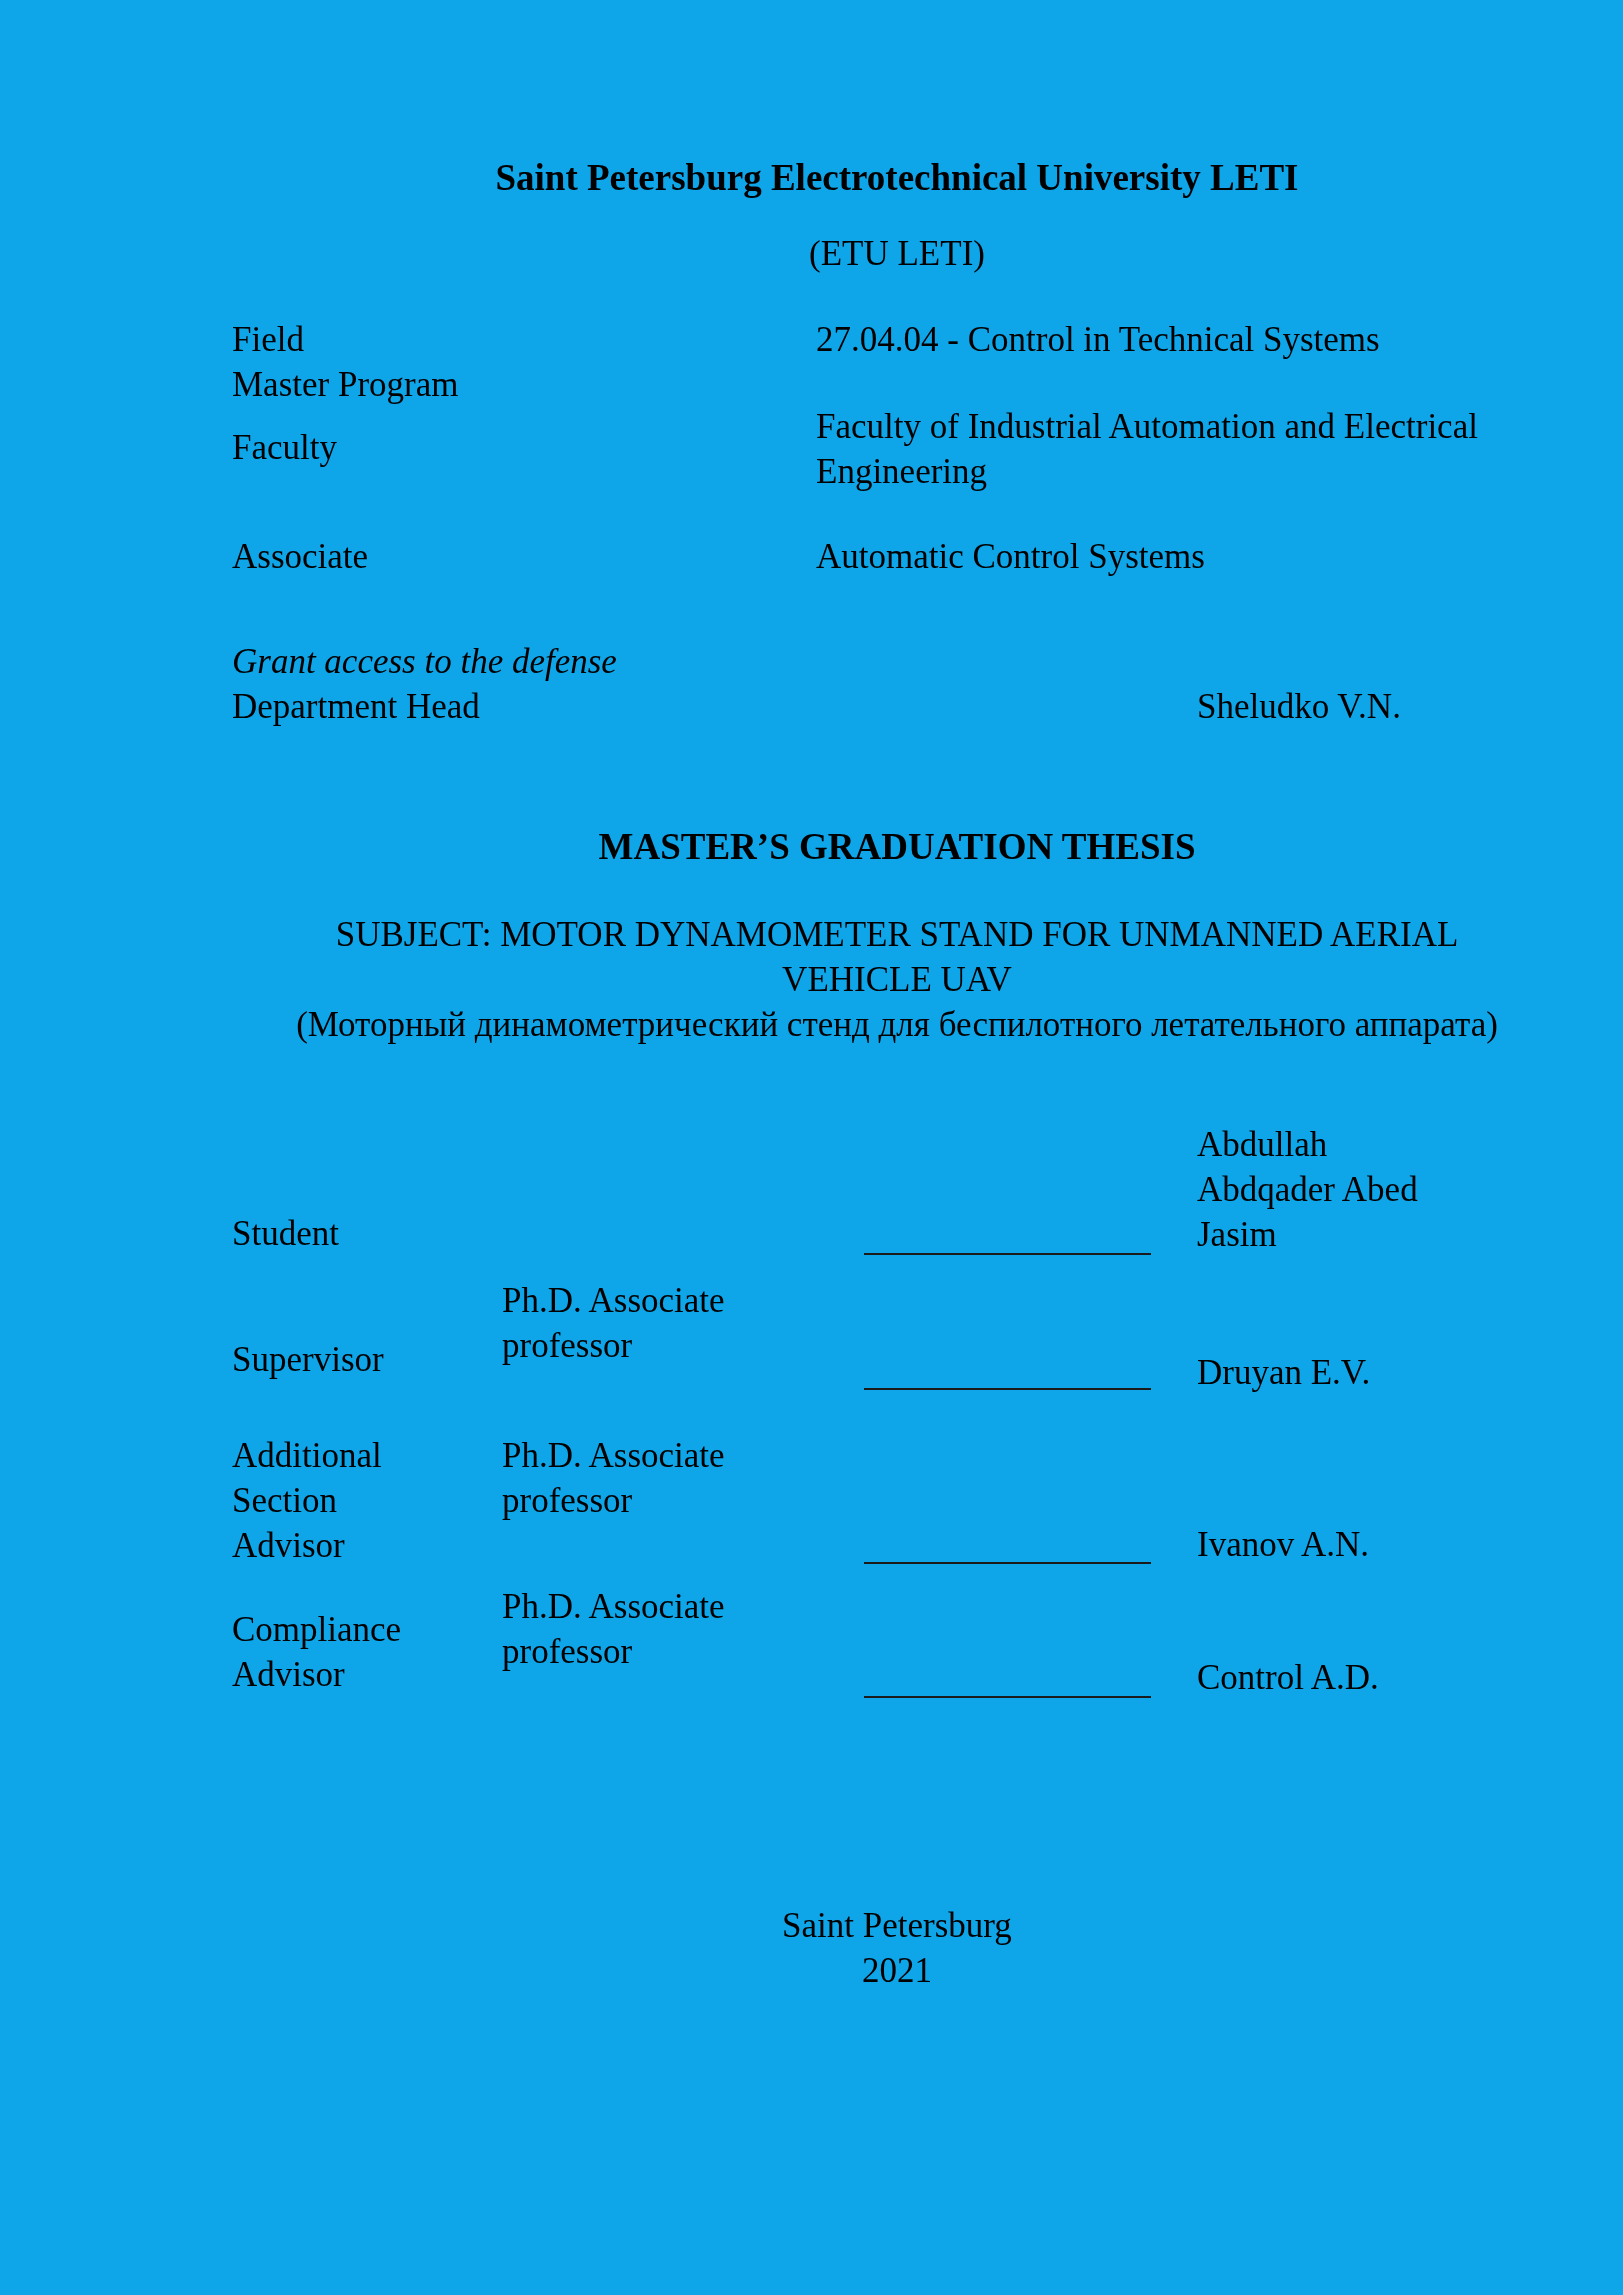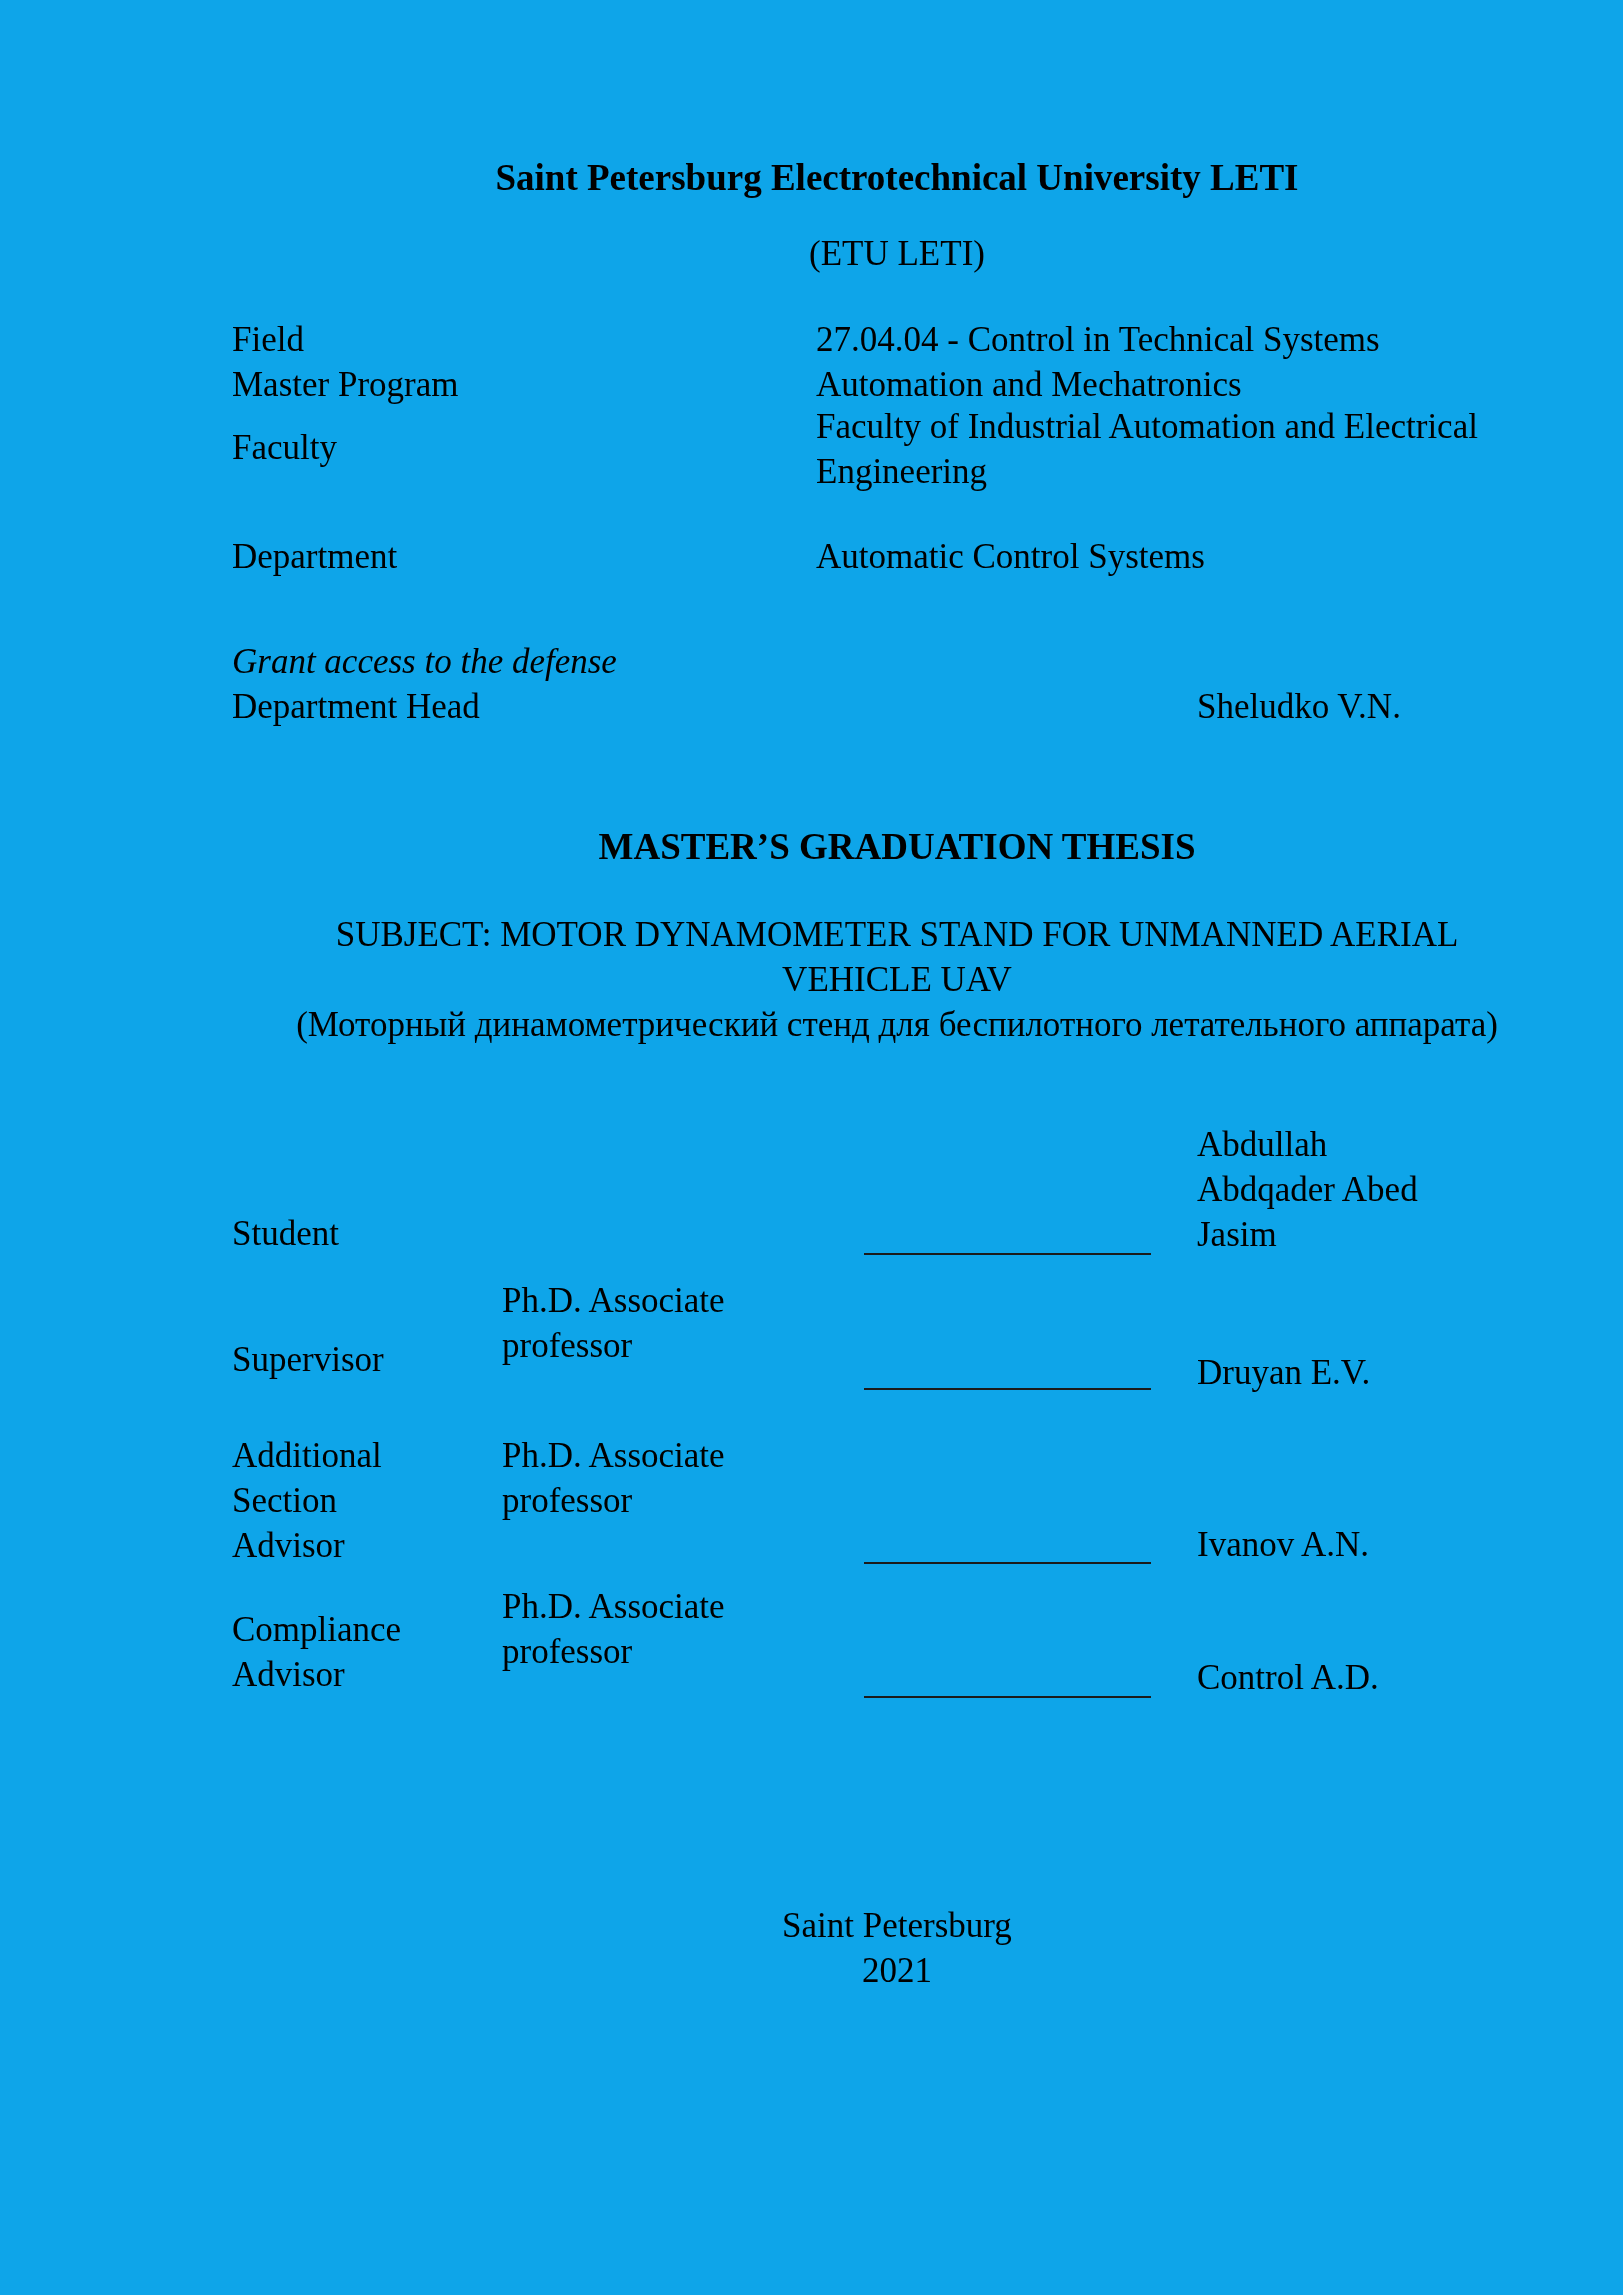--- a/index.html
+++ b/index.html
@@ -39,27 +39,26 @@
 
 <div class="page">
 
   <div class="t center bold" style="top:155px;">Saint Petersburg Electrotechnical University LETI</div>
   <div class="t center" style="top:231px;">(ETU LETI)</div>
 
   <div class="t col1" style="top:317px;">Field</div>
   <div class="t valcol" style="top:317px;">27.04.04 - Control in Technical Systems</div>
 
   <div class="t col1" style="top:362px;">Master Program</div>
-  <div class="t valcol" style="top:362px;">Automation and Mechatronics</div>
 
   <div class="t col1" style="top:425px;">Faculty</div>
   <div class="t valcol prelines" style="top:404px;">Faculty of Industrial Automation and Electrical
 Engineering</div>
 
-  <div class="t col1" style="top:534px;">Department</div>
+  <div class="t col1" style="top:534px;">Associate</div>
   <div class="t col1 italic" style="top:639px;">Grant access to the defense</div>
 
   <div class="t valcol" style="top:534px;">Automatic Control Systems</div>
   <div class="t col1" style="top:684px;">Department Head</div>
   <div class="t col4" style="top:684px;">Sheludko V.N.</div>
 
   <div class="t center bold" style="top:824px;">MASTER’S GRADUATION THESIS</div>
   <div class="t center prelines" style="top:912px;">SUBJECT: MOTOR DYNAMOMETER STAND FOR UNMANNED AERIAL
 VEHICLE UAV</div>
   <div class="t center" style="top:1002px;">(Моторный динамометрический стенд для беспилотного летательного аппарата)</div>

